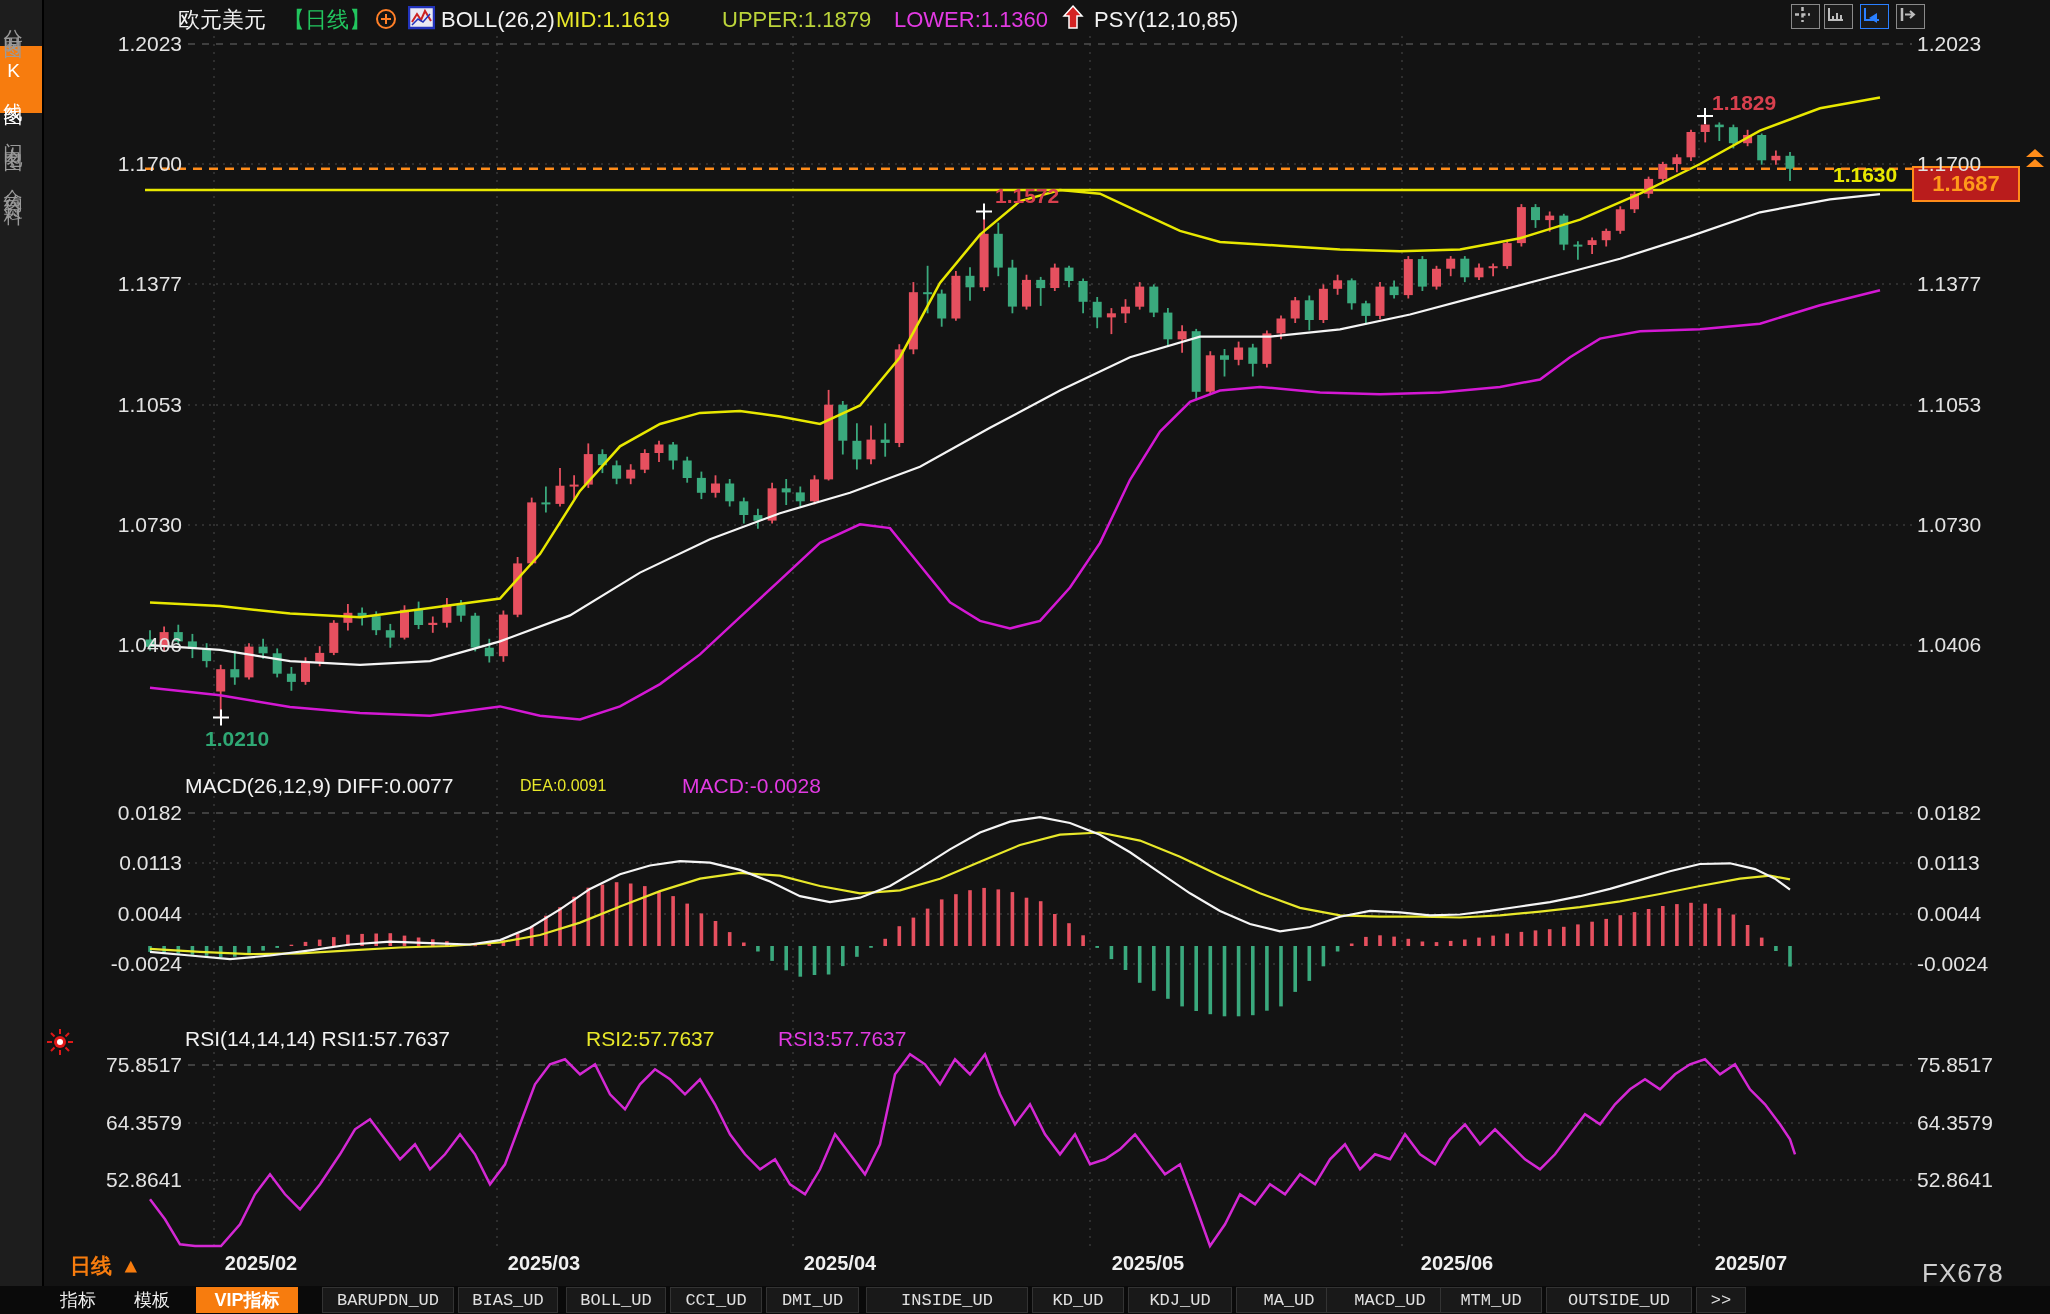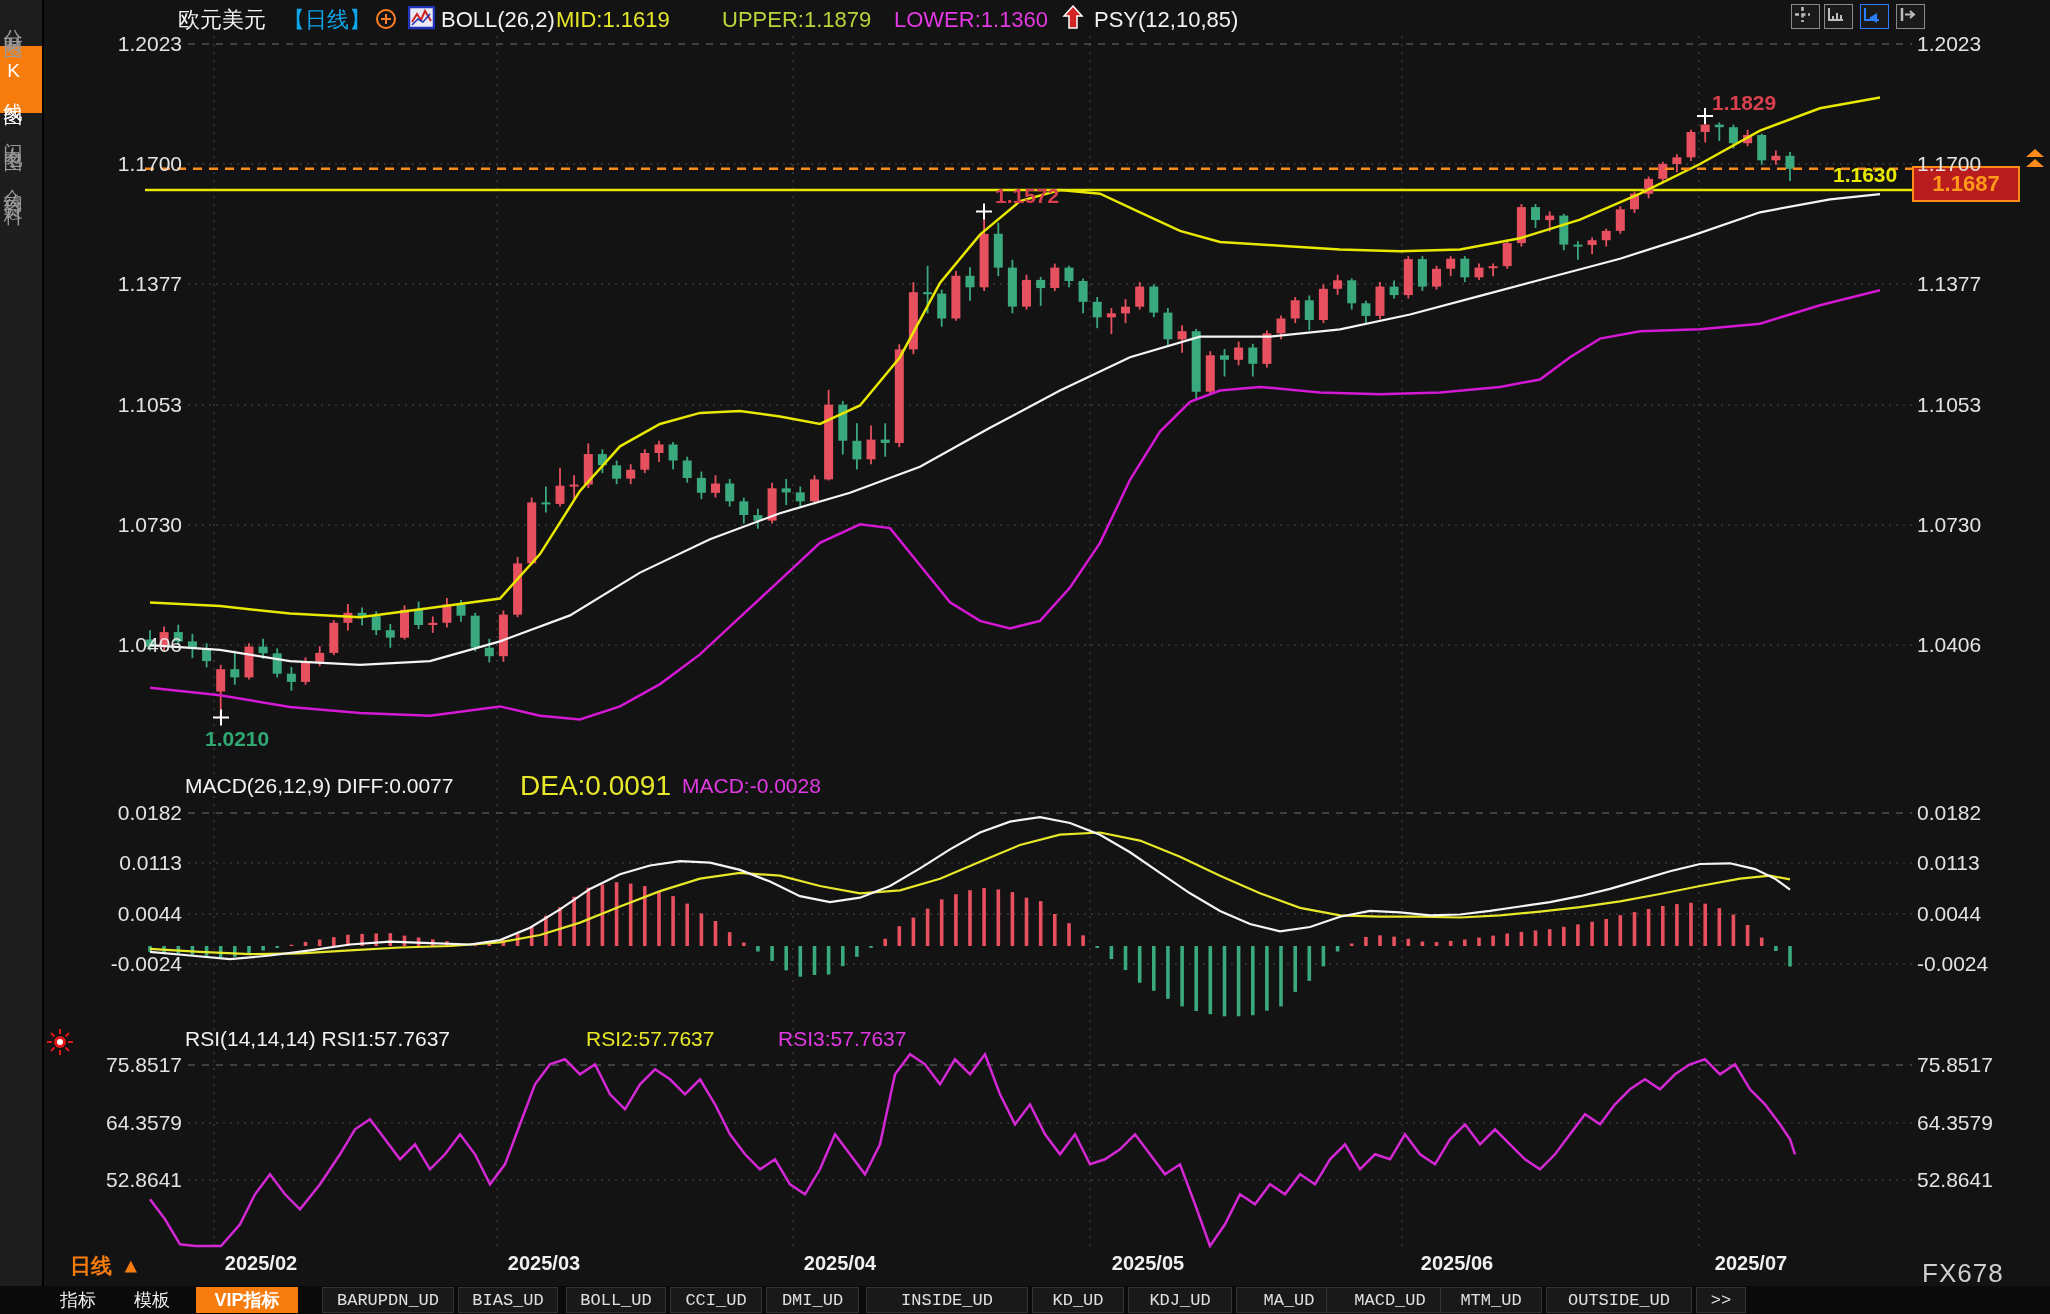--- a/index.html
+++ b/index.html
@@ -5,21 +5,21 @@
   html,body{margin:0;padding:0;background:#131313;width:2050px;height:1314px;overflow:hidden;
     font-family:"Liberation Sans","DejaVu Sans",sans-serif;}
   #app{position:relative;width:2050px;height:1314px;background:#131313;}
   
   #sidebar{position:absolute;left:0;top:0;width:42px;height:1314px;background:#1d1d1d;border-right:2px solid #000;}
   .side-item{width:42px;text-align:center;writing-mode:vertical-lr;text-orientation:upright;
     margin:0 auto;color:#9a9a9a;font-size:19px;letter-spacing:6px;padding:14px 0;cursor:pointer;}
   .side-item.active{background:#f77c0e;color:#fff;}
   
   .hdr{position:absolute;top:7px;height:26px;line-height:26px;font-size:22px;white-space:nowrap;}
-  .w{color:#f2f2f2}.org{color:#0ea5e9}.yel{color:#e8e82a}.ygr{color:#bcd43a}.mag{color:#e23ae2}
+  .w{color:#f2f2f2}.org{color:#22c55e}.yel{color:#e8e82a}.ygr{color:#bcd43a}.mag{color:#e23ae2}
   
   .tbtn{position:absolute;top:4px;width:29px;height:25px;background:#1a1a1a;border:1px solid #8a8a8a;
     box-sizing:border-box;display:flex;align-items:center;justify-content:center;cursor:pointer;}
   .tbtn.blue{border-color:#2a7fff;}
   
   .ylab{position:absolute;color:#e3e3e3;font-size:21px;line-height:21px;}
   .ylab.left{width:140px;text-align:right;left:42px;}
   .ylab.right{left:1917px;text-align:left;}
   .xlab{position:absolute;top:1252px;color:#f0f0f0;font-size:20px;font-weight:bold;transform:translateX(-50%);}
   
@@ -485,21 +485,21 @@
       </svg>
   </div>
   <div class="tbtn" style="left:1896px">
     <svg width="21" height="19">
         <path d="M5 3v13" stroke="#bdbdbd" stroke-width="2.5"></path>
         <path d="M8 9.5h8M13 6l4 3.5-4 3.5" stroke="#bdbdbd" stroke-width="2" fill="none"></path>
       </svg>
   </div>
 
   <div class="hdr w" style="left:185px;top:773px;font-size:21px"><span>MACD(26,12,9)</span>&nbsp;<span>DIFF:0.0077</span></div>
-  <div class="hdr yel" style="left:520px;top:773px;font-size:28px">DEA:0.0091</div>
+  <div class="hdr yel" style="left:520px;top:773px;font-size:16px">DEA:0.0091</div>
   <div class="hdr mag" style="left:682px;top:773px;font-size:21px">MACD:-0.0028</div>
 
   <div style="position:absolute;left:44px;top:1026px">
     <svg width="32" height="32">
         <circle cx="16" cy="16" r="6" fill="#e01818"></circle>
         <circle cx="16" cy="16" r="3" fill="#fff"></circle>
         <g stroke="#e01818" stroke-width="2">
           <path d="M16 3v5M16 24v5M3 16h5M24 16h5M7 7l3.5 3.5M25 25l-3.5-3.5M25 7l-3.5 3.5M7 25l3.5-3.5"></path>
         </g>
       </svg>

